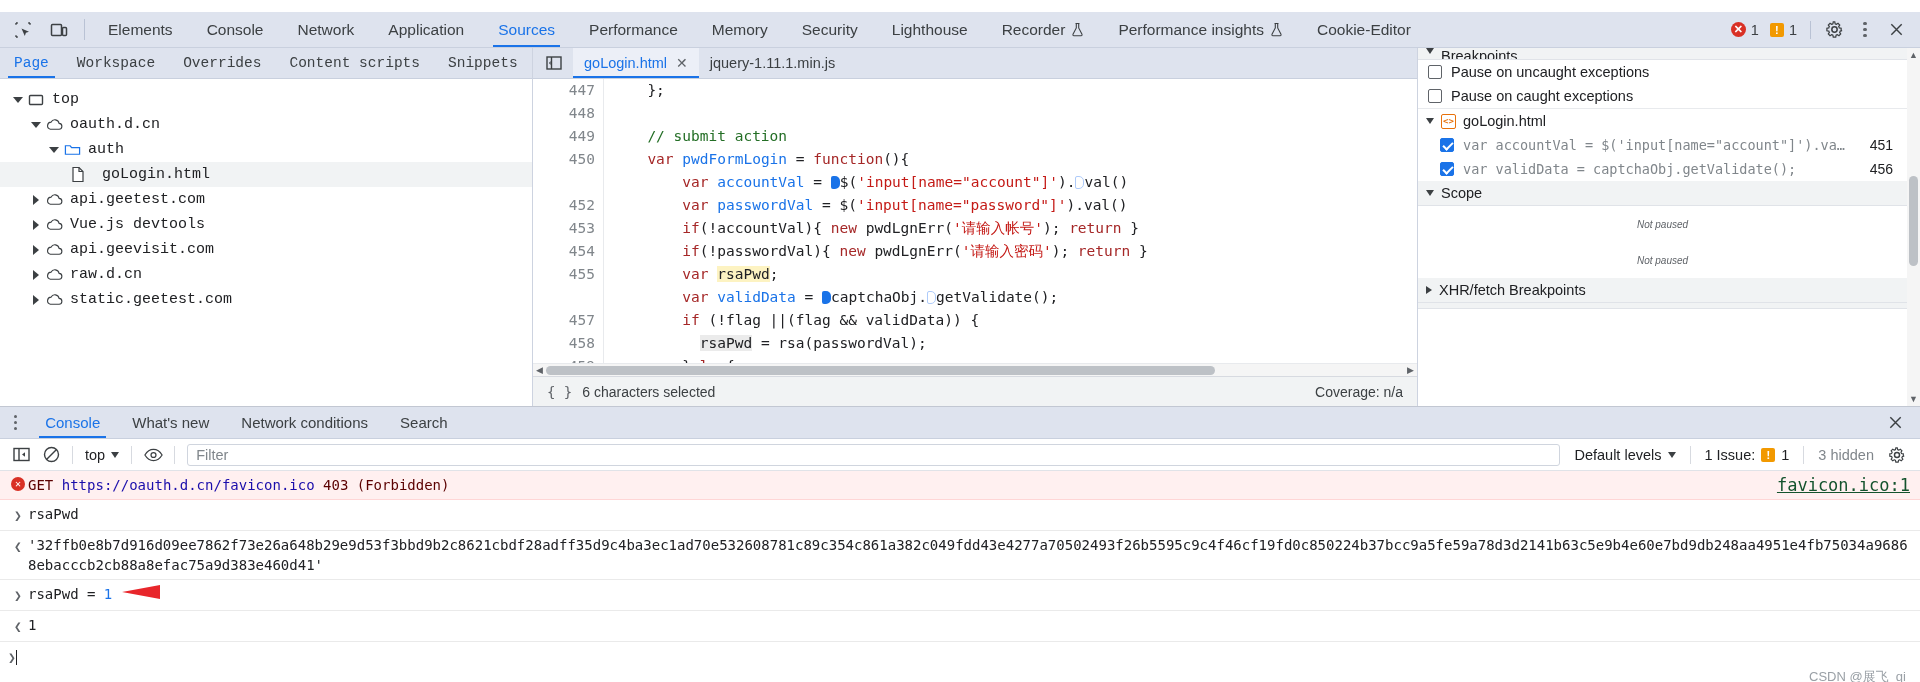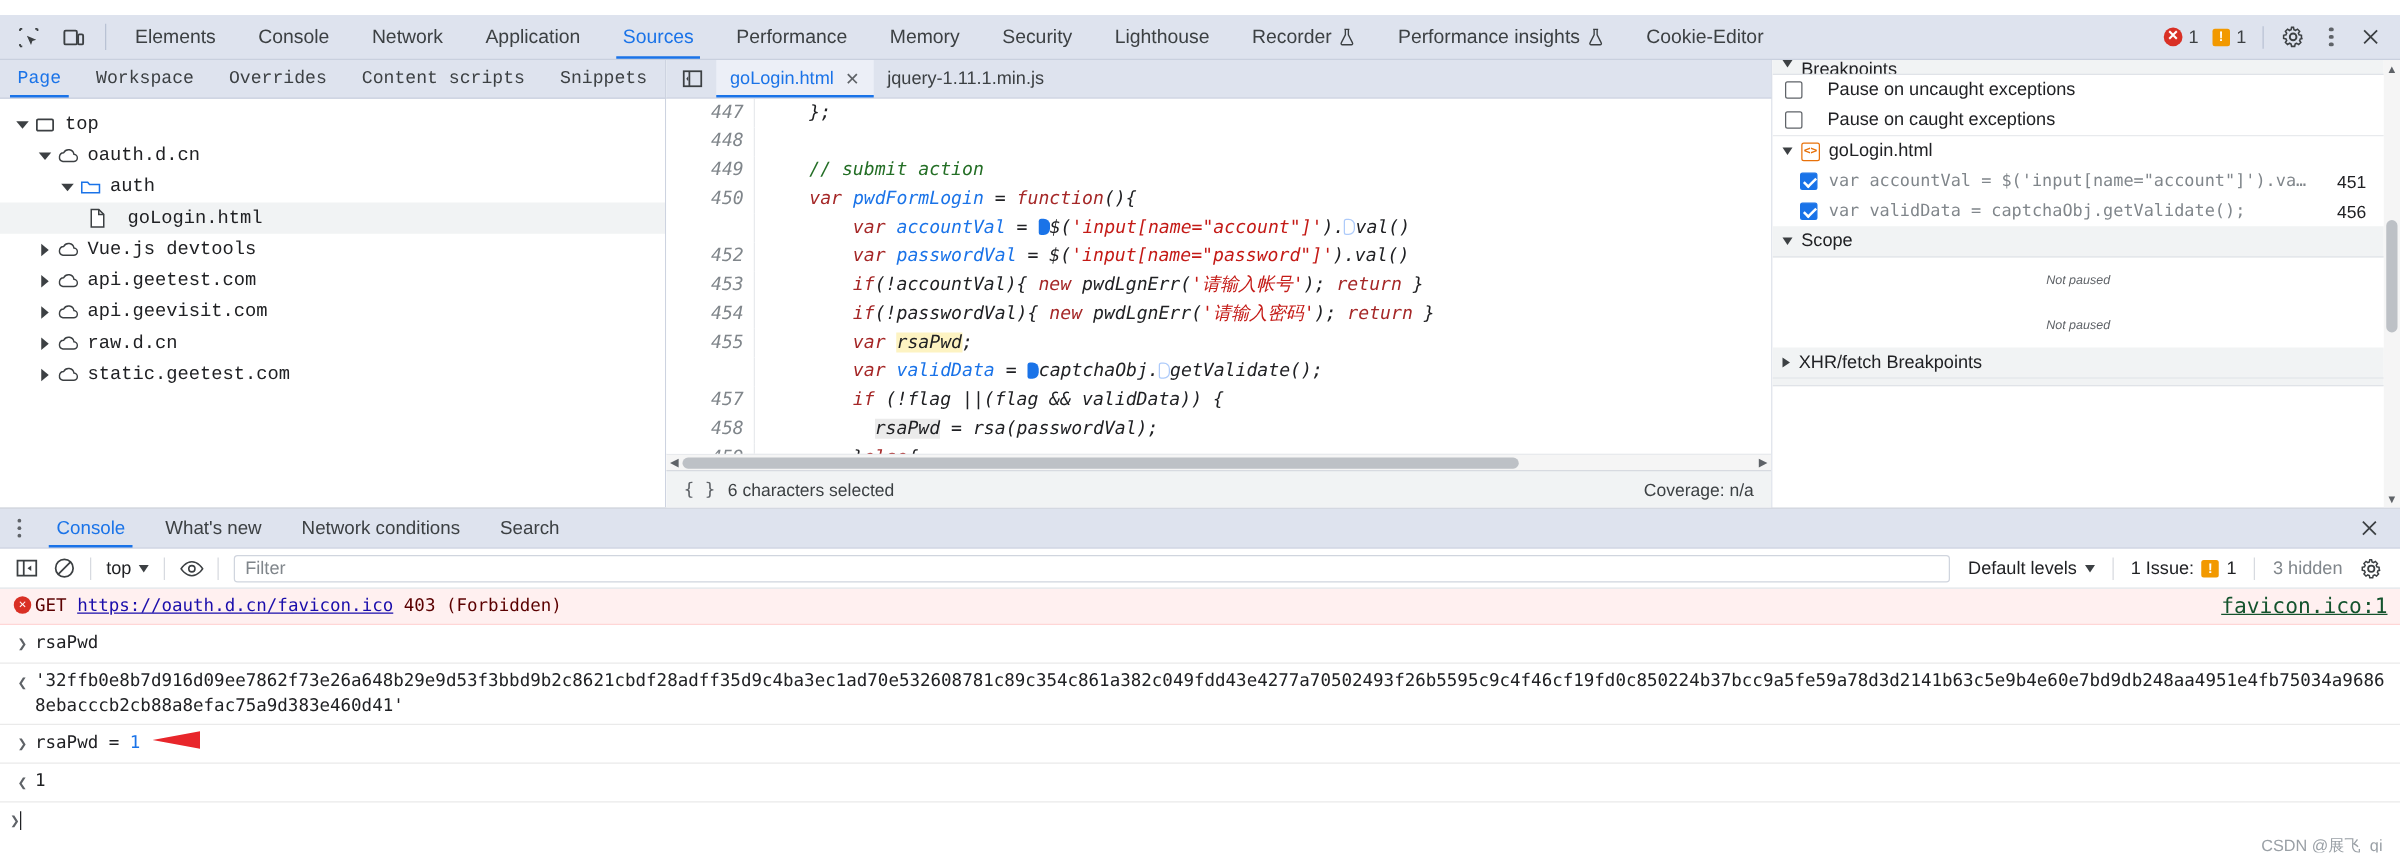--- a/index.html
+++ b/index.html
@@ -97,21 +97,21 @@
   .etab {
     display: flex; align-items: center; gap: 9px; padding: 0 11px;
     font-size: 14.5px; color: #3c4043; cursor: pointer; white-space: nowrap; position: relative;
   }
   .etab.active { color: #1a73e8; background: #eceff7; }
   .etab.active::after { content: ""; position: absolute; left: 0; right: 0; bottom: 0; height: 2px; background: #1a73e8; }
   .etab-x { font-size: 14px; color: #5f6368; line-height: 1; }
   .code-area { flex: 1; position: relative; overflow: hidden; background: #fff; display: flex; flex-direction: column; }
   .code-scroll { flex: 1; overflow: hidden; position: relative; }
   table.code { border-collapse: collapse; font-family: "DejaVu Sans Mono", "Liberation Mono", monospace; font-size: 14.5px; width: 100%; }
-  table.code td { padding: 0; height: 23px; line-height: 23px; vertical-align: middle; white-space: pre; font-style: italic; }
+  table.code td { padding: 0; height: 23px; line-height: 23px; vertical-align: middle; white-space: pre; }
   td.ln {
     width: 62px; min-width: 62px; text-align: right; padding-right: 12px;
     color: #80868b; background: #fff; user-select: none; font-size: 14.5px;
     position: relative;
   }
   tr.bp td.ln { color: #fff; font-weight: bold; }
   tr.bp td.ln::before {
     content: ""; position: absolute; left: 6px; right: -8px; top: 2px; bottom: 2px;
     background: #1a73e8; z-index: -1;
     clip-path: polygon(0 0, calc(100% - 9px) 0, 100% 50%, calc(100% - 9px) 100%, 0 100%);
@@ -147,21 +147,21 @@
   .sc-thumb { position: absolute; right: 2px; top: 128px; width: 9px; height: 90px; background: #bdc1c6; border-radius: 5px; }
   .dbg-inner { flex: 1; overflow: hidden; padding-right: 13px; }
   .sec-header {
     height: 25px; background: #f1f3f4; border-bottom: 1px solid #e0e3e8;
     display: flex; align-items: center; gap: 7px; padding: 0 8px;
     font-size: 14.5px; color: #202124; cursor: pointer;
   }
   .sec-header.clipped { height: 12px; overflow: hidden; align-items: flex-start; }
   .cdown { width: 0; height: 0; border-left: 4.5px solid transparent; border-right: 4.5px solid transparent; border-top: 6px solid #3c4043; }
   .cright { width: 0; height: 0; border-top: 4.5px solid transparent; border-bottom: 4.5px solid transparent; border-left: 6px solid #3c4043; }
-  .chk-row { display: flex; align-items: center; gap: 20px; height: 24px; padding: 0 10px; font-size: 14.5px; cursor: pointer; }
+  .chk-row { display: flex; align-items: center; gap: 9px; height: 24px; padding: 0 10px; font-size: 14.5px; cursor: pointer; }
   .cbox { width: 14px; height: 14px; border: 1.5px solid #5f6368; border-radius: 2px; background: #fff; }
   .cbox.on { background: #1a73e8; border-color: #1a73e8; position: relative; }
   .cbox.on::after {
     content: ""; position: absolute; left: 4px; top: 0.5px; width: 4px; height: 8px;
     border: solid #fff; border-width: 0 2px 2px 0; transform: rotate(45deg);
   }
   .bp-file { display: flex; align-items: center; gap: 7px; height: 25px; padding: 0 8px; font-size: 14.5px; border-top: 1px solid #e8eaed; cursor: pointer; }
   .src-badge {
     width: 15px; height: 15px; border: 1.5px solid #e8710a; border-radius: 2px;
     color: #e8710a; font-size: 9px; line-height: 12px; text-align: center; font-weight: bold;
@@ -212,21 +212,21 @@
   .issues-grp { display: flex; align-items: center; gap: 6px; font-size: 14.5px; color: #202124; padding: 0 8px; cursor: pointer; white-space: nowrap; }
   .hidden-txt { font-size: 14.5px; color: #80868b; padding: 0 8px; white-space: nowrap; }
 
   .console-body { flex: 1; overflow: hidden; font-family: "DejaVu Sans Mono", "Liberation Mono", monospace; font-size: 14px; position: relative; }
   .cmsg { display: flex; align-items: flex-start; padding: 4px 10px 4px 8px; border-bottom: 1px solid #f0f0f0; line-height: 20px; }
   .cmsg.err { background: #fff0f0; border-bottom-color: #ffd6d6; }
   .cmsg .ic { width: 20px; min-width: 20px; display: flex; align-items: center; justify-content: center; padding-top: 2px; }
   .errdot2 { width: 14px; height: 14px; border-radius: 50%; background: #d93025; color: #fff; font-size: 10px; line-height: 14px; text-align: center; font-weight: bold; }
   .cmsg .txt { flex: 1; color: #202124; word-break: break-all; }
   .cmsg.err .txt { color: #5b0000; }
-  .cmsg .lnk { color: #1a0dab; text-decoration: underline; cursor: pointer; }
+  .cmsg .lnk { color: #1a0dab; cursor: pointer; }
   .cmsg .right-lnk { color: #14532d; text-decoration: underline; font-size: 17px; cursor: pointer; white-space: nowrap; padding-left: 12px; }
   .chev { color: #5f6368; font-size: 13px; }
   .chev-in { color: #5f6368; font-size: 13px; transform: scaleX(-1); display: inline-block; }
   .val-str { color: #c41a16; }
   .val-num { color: #1a73e8; }
   .prompt-row { display: flex; align-items: flex-start; padding: 7px 10px 7px 8px; }
   .cursor-caret { display: inline-block; width: 1px; height: 15px; background: #202124; vertical-align: -3px; }
 
   .arrow-annot { position: absolute; pointer-events: none; }
   .watermark { position: absolute; right: 14px; bottom: 8px; font-size: 13px; color: #9aa0a6; font-family: "Liberation Sans", sans-serif; }
@@ -408,33 +408,33 @@
 
         <div class="trow" style="padding-left:28px">
           <span class="tw">
               <span class="caret-r"></span>
             </span>
           <span class="ticon">
             <svg width="17" height="13" viewBox="0 0 18 13">
                 <path d="M4.6 11.5h8.9a3.1 3.1 0 00.4-6.2A4.6 4.6 0 005.3 4 3.8 3.8 0 004.6 11.5z" stroke="#3c4043" stroke-width="1.2" fill="none"></path>
               </svg>
           </span>
-          <span class="tlabel">Vue.js devtools</span>
+          <span class="tlabel">api.geetest.com</span>
         </div>
 
         <div class="trow" style="padding-left:28px">
           <span class="tw">
               <span class="caret-r"></span>
             </span>
           <span class="ticon">
             <svg width="17" height="13" viewBox="0 0 18 13">
                 <path d="M4.6 11.5h8.9a3.1 3.1 0 00.4-6.2A4.6 4.6 0 005.3 4 3.8 3.8 0 004.6 11.5z" stroke="#3c4043" stroke-width="1.2" fill="none"></path>
               </svg>
           </span>
-          <span class="tlabel">api.geetest.com</span>
+          <span class="tlabel">Vue.js devtools</span>
         </div>
 
         <div class="trow" style="padding-left:28px">
           <span class="tw">
               <span class="caret-r"></span>
             </span>
           <span class="ticon">
             <svg width="17" height="13" viewBox="0 0 18 13">
                 <path d="M4.6 11.5h8.9a3.1 3.1 0 00.4-6.2A4.6 4.6 0 005.3 4 3.8 3.8 0 004.6 11.5z" stroke="#3c4043" stroke-width="1.2" fill="none"></path>
               </svg>

